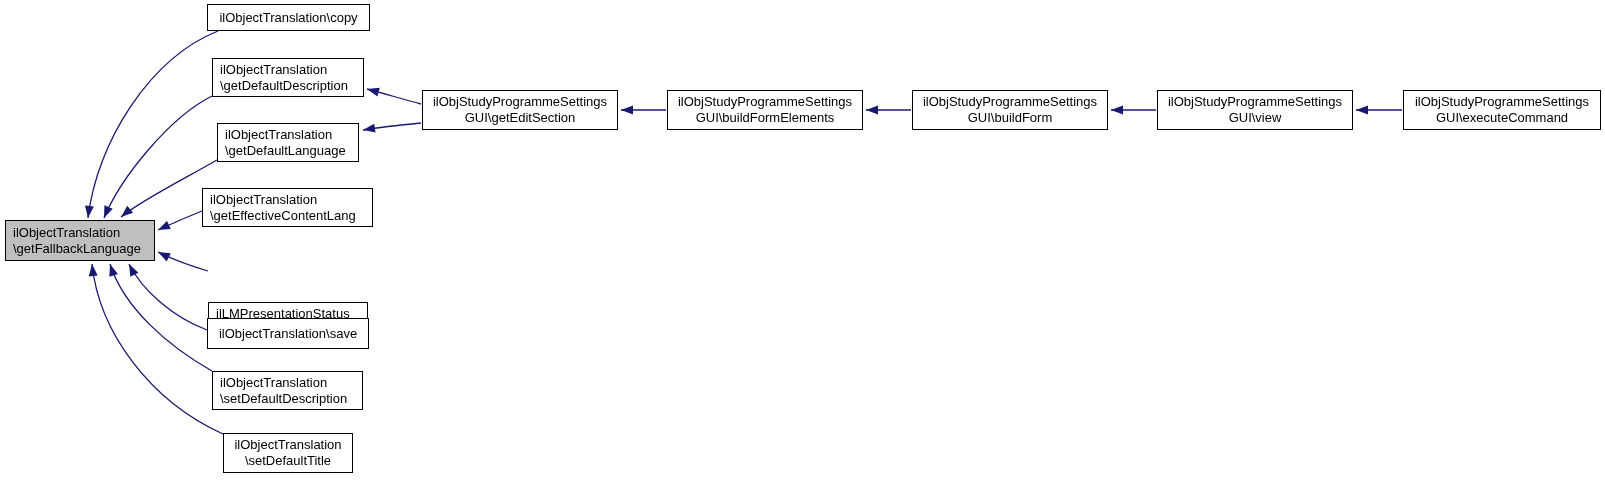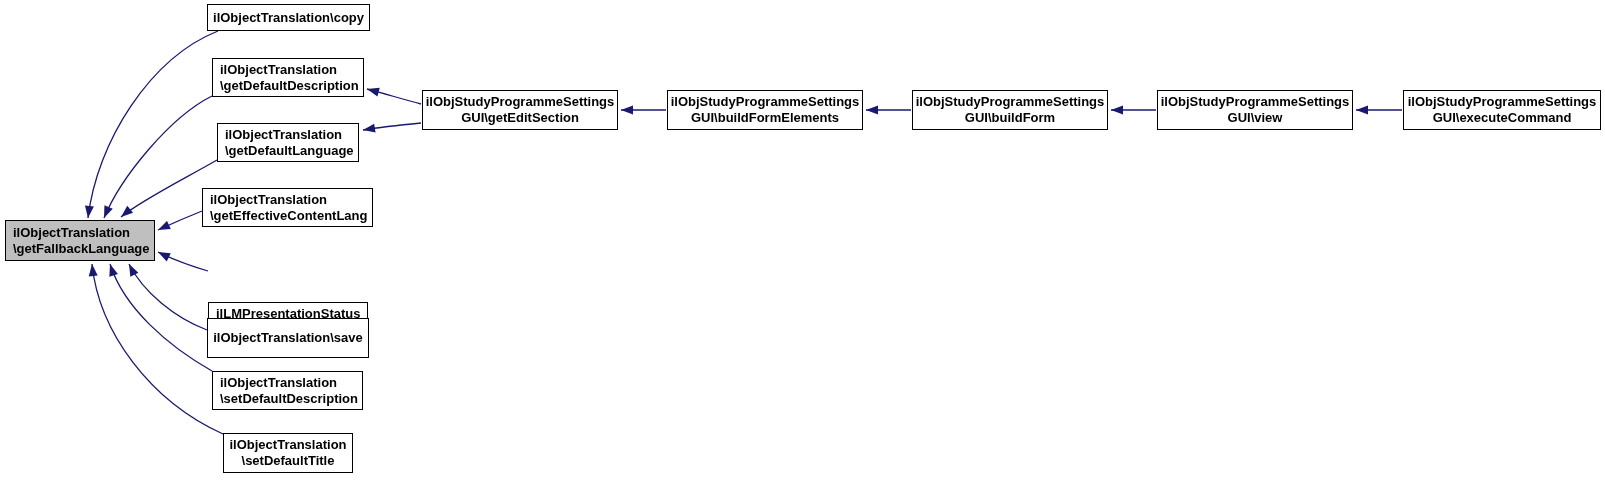--- a/index.html
+++ b/index.html
@@ -41,21 +41,20 @@
     align-items: center;
     justify-content: flex-start;
     padding: 1px 7px;
     font-size: 13px;
     line-height: 16px;
     cursor: pointer;
   }
   .node .label {
     white-space: pre-line;
     text-align: left;
-    font-weight: bold;
   }
   .node.center {
     justify-content: center;
   }
   .node.center .label {
     text-align: center;
   }
   .node.highlighted {
     background: var(--highlight-fill, #bfbfbf);
   }
@@ -104,21 +103,21 @@
 \getEffectiveContentLang</span>
       </div>
       <div class="node highlighted" style="left: 5px; top: 220px; width: 150px; height: 41px;">
         <span class="label">ilObjectTranslation
 \getFallbackLanguage</span>
       </div>
       <div class="node" style="left: 208px; top: 254px; width: 160px; height: 39px; margin-top: 48px;">
         <span class="label">ilLMPresentationStatus
 \getLMPresentationTitle</span>
       </div>
-      <div class="node center" style="left: 207px; top: 318px; width: 162px; height: 40px;">
+      <div class="node center" style="left: 207px; top: 318px; width: 162px; height: 31px;">
         <span class="label">ilObjectTranslation\save</span>
       </div>
       <div class="node" style="left: 212px; top: 371px; width: 151px; height: 39px;">
         <span class="label">ilObjectTranslation
 \setDefaultDescription</span>
       </div>
       <div class="node center" style="left: 223px; top: 433px; width: 130px; height: 40px;">
         <span class="label">ilObjectTranslation
 \setDefaultTitle</span>
       </div>

